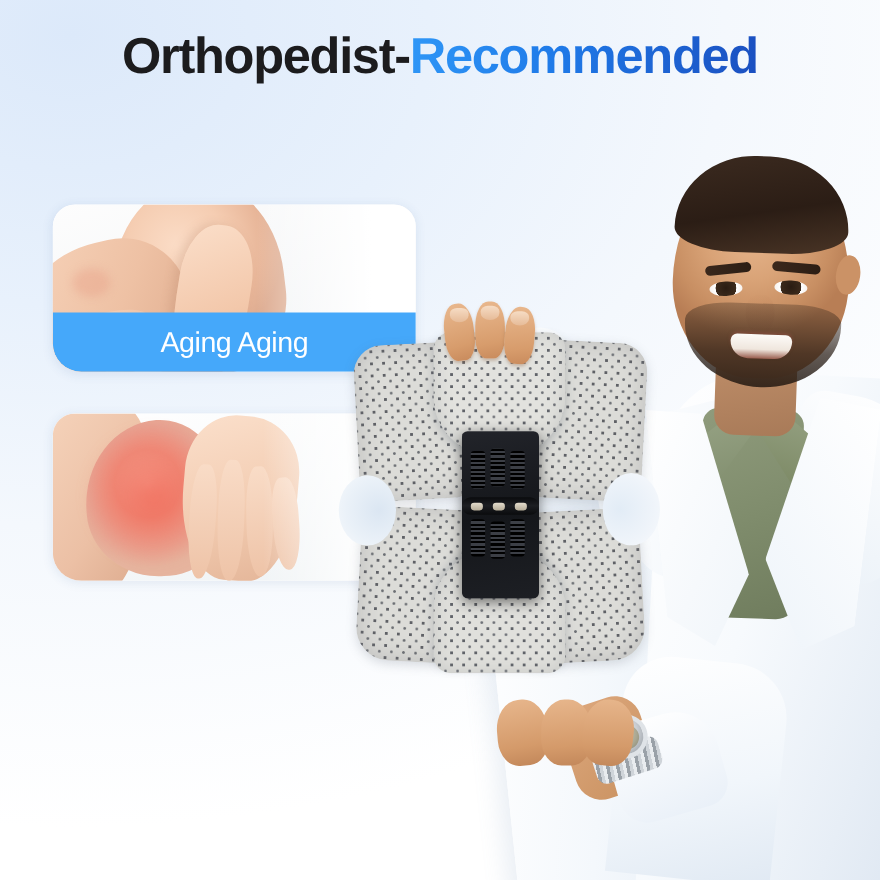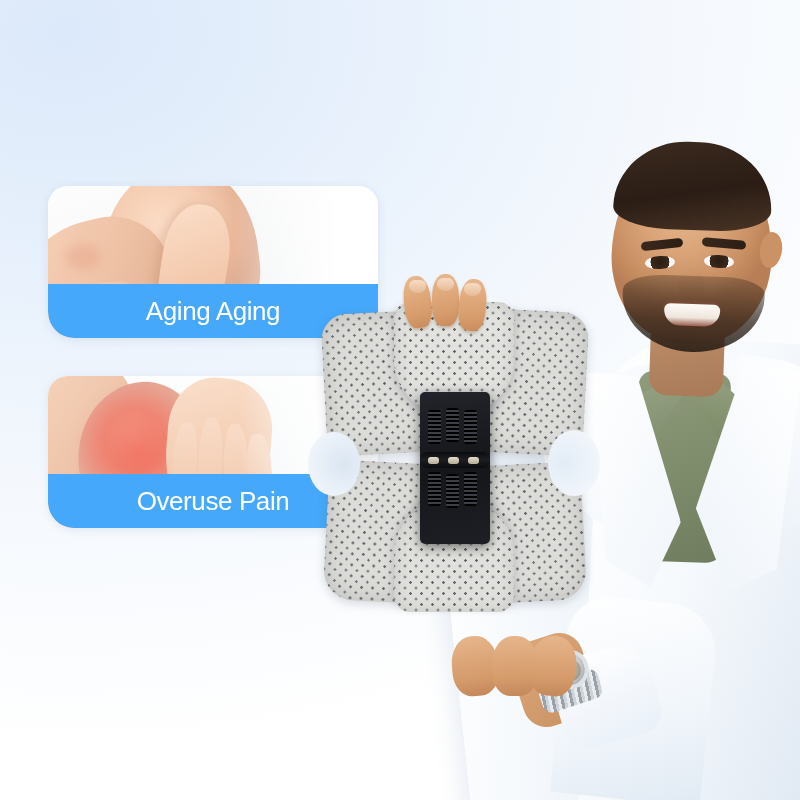--- a/index.html
+++ b/index.html
@@ -424,20 +424,23 @@
   .brace .pn1{ left:112px; }
   .brace .pn2{ left:132px; }
   .brace .pn3{ left:152px; }
 </style>
 </head>
 <body>
 
 <div id="ad">
 
   <div class="header">
+    <div class="headline">
+      <span class="dark">Orthopedist-</span><span class="blue">Recommended</span>
+    </div>
   </div>
 
   <div class="cards">
 
     <div class="card">
       <div class="photo p1">
         <div class="knee"></div>
         <div class="hand"></div>
         <div class="thumb"></div>
         <div class="f f1"></div>
@@ -455,23 +458,20 @@
       <div class="photo p2">
         <div class="leg"></div>
         <div class="kneecap"></div>
         <div class="glow"></div>
         <div class="hand2"></div>
         <div class="fg g1"></div>
         <div class="fg g2"></div>
         <div class="fg g3"></div>
         <div class="fg g4"></div>
         <div class="bgfade"></div>
-      </div>
-      <div class="label-bar">
-        <span>Overuse Pain</span>
       </div>
     </div>
 
 
   </div>
 
   <div class="doctor">
     <div class="coat-left"></div>
     <div class="coat-main"></div>
     <div class="coat-shoulderL"></div>

